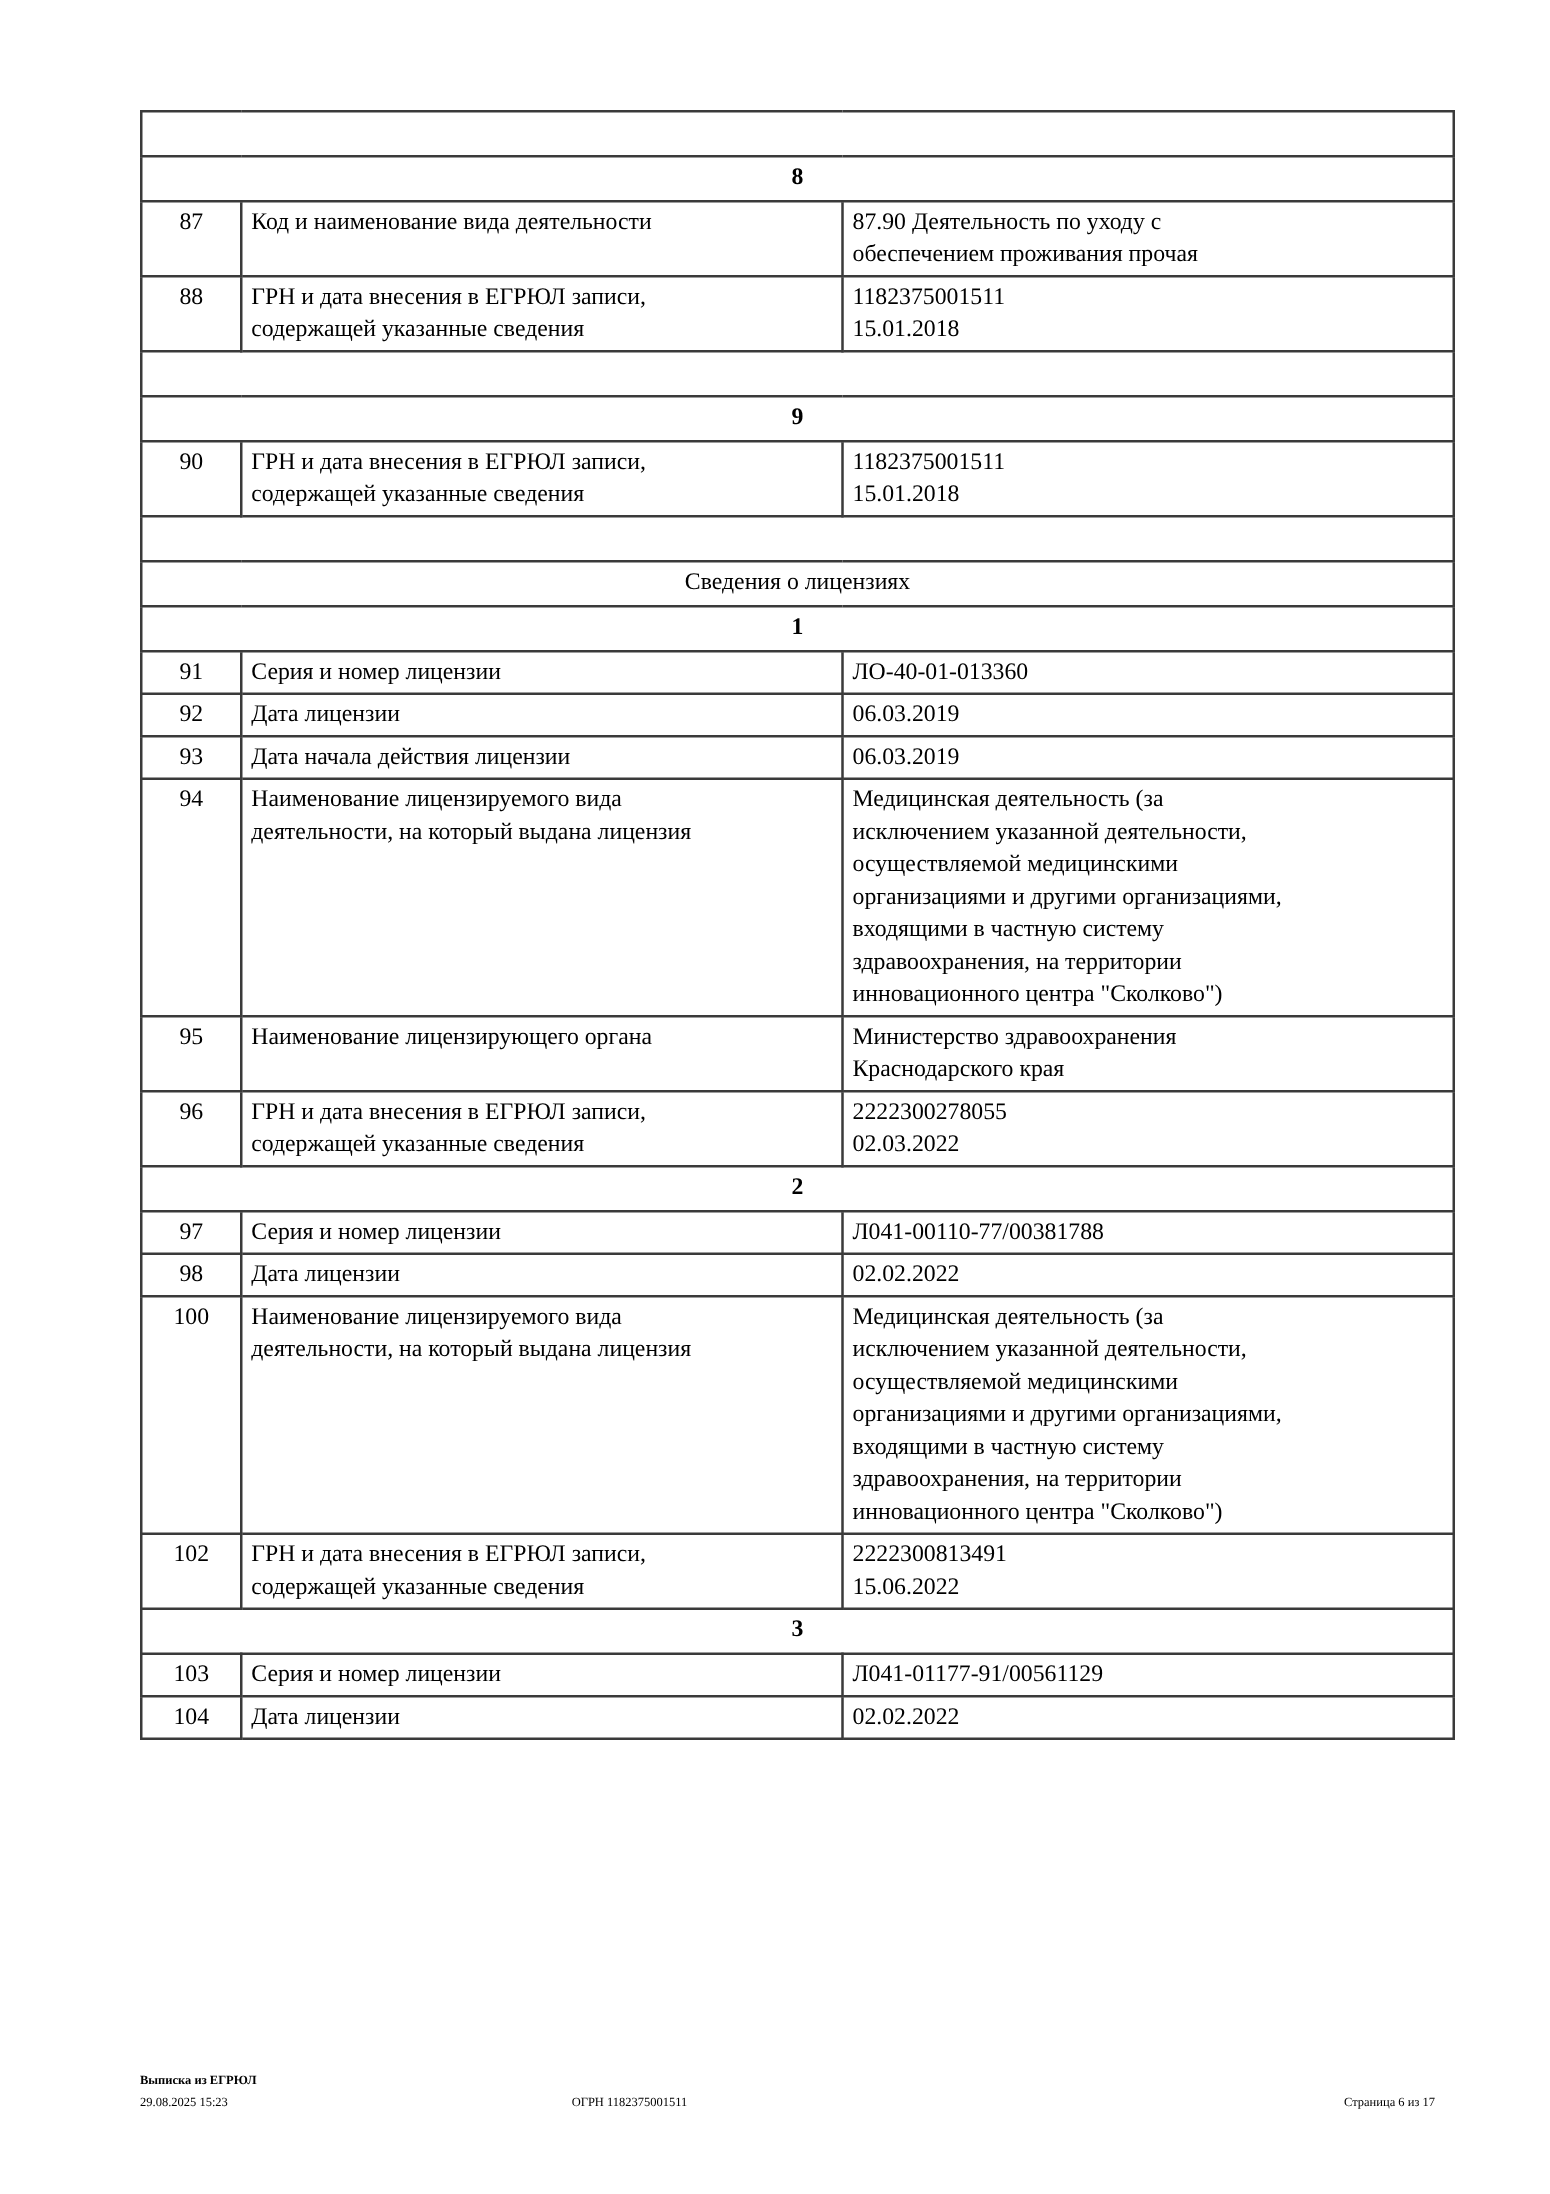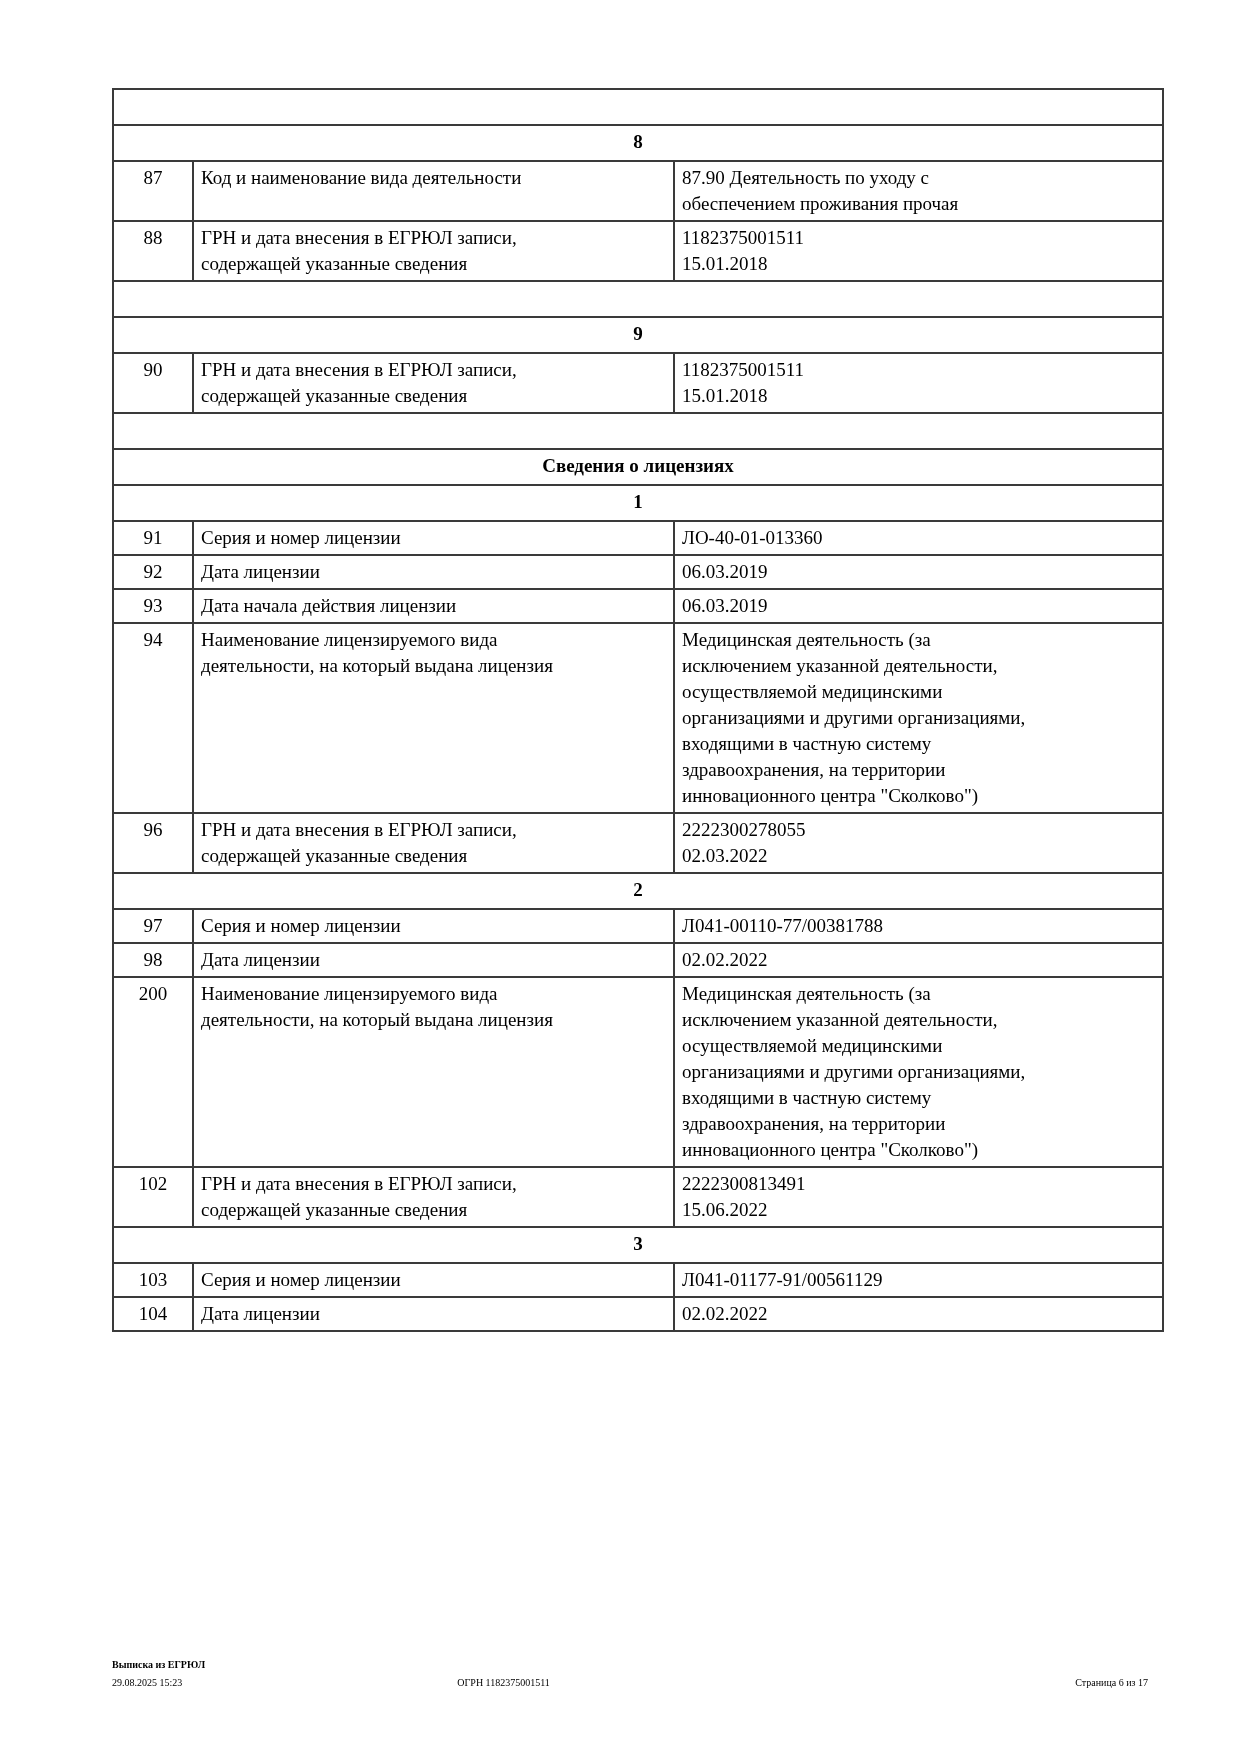--- a/index.html
+++ b/index.html
@@ -42,21 +42,21 @@
   }
   td.cell-section {
     text-align: center;
     font-weight: bold;
     border-top-width: 3px;
     border-bottom-width: 3px;
     height: 28px;
   }
   td.cell-title {
     text-align: center;
-    font-weight: bold;
+    font-weight: normal;
     height: 28px;
     border-radius: 17px;
   }
   .footer {
     position: absolute;
     left: 112px;
     top: 1656px;
     width: 1036px;
     display: flex;
     font-size: 10px;
@@ -167,20 +167,30 @@
           <div>Медицинская деятельность (за</div>
           <div>исключением указанной деятельности,</div>
           <div>осуществляемой медицинскими</div>
           <div>организациями и другими организациями,</div>
           <div>входящими в частную систему</div>
           <div>здравоохранения, на территории</div>
           <div>инновационного центра "Сколково")</div>
         </td>
       </tr>
       <tr>
+        <td class="cell-num">95</td>
+        <td class="cell-label">
+          <div>Наименование лицензирующего органа</div>
+        </td>
+        <td class="cell-value">
+          <div>Министерство здравоохранения</div>
+          <div>Краснодарского края</div>
+        </td>
+      </tr>
+      <tr>
         <td class="cell-num">96</td>
         <td class="cell-label">
           <div>ГРН и дата внесения в ЕГРЮЛ записи,</div>
           <div>содержащей указанные сведения</div>
         </td>
         <td class="cell-value">
           <div>2222300278055</div>
           <div>02.03.2022</div>
         </td>
       </tr>
@@ -199,21 +209,21 @@
       <tr>
         <td class="cell-num">98</td>
         <td class="cell-label">
           <div>Дата лицензии</div>
         </td>
         <td class="cell-value">
           <div>02.02.2022</div>
         </td>
       </tr>
       <tr>
-        <td class="cell-num">200</td>
+        <td class="cell-num">100</td>
         <td class="cell-label">
           <div>Наименование лицензируемого вида</div>
           <div>деятельности, на который выдана лицензия</div>
         </td>
         <td class="cell-value">
           <div>Медицинская деятельность (за</div>
           <div>исключением указанной деятельности,</div>
           <div>осуществляемой медицинскими</div>
           <div>организациями и другими организациями,</div>
           <div>входящими в частную систему</div>

